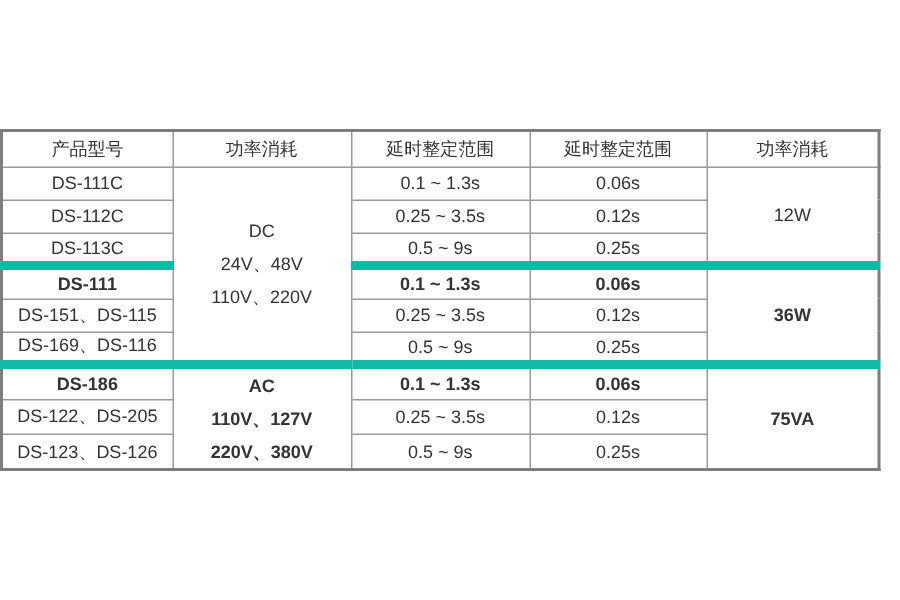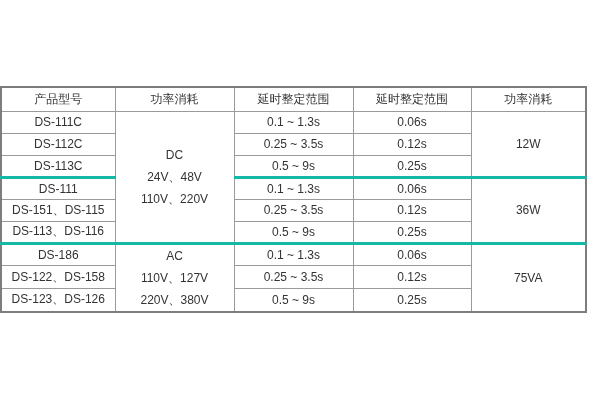--- a/index.html
+++ b/index.html
@@ -28,21 +28,21 @@
     border: 1px solid #9a9a9a;
     text-align: center;
     vertical-align: middle;
     font-weight: normal;
     background: #ffffff;
     overflow: hidden;
     white-space: nowrap;
   }
   table.spec th { height: 24px; }
   table.spec td { height: 22px; margin-left: 45px; }
-  tr.group-start td { border-top: 3px solid #14b8a6; }
+  tr.group-start td { border-top: 6px solid #14b8a6; font-weight: bold; }
   td.voltage-cell div { line-height: 22px; }
 </style>
 </head>
 <body>
 
 <div class="stage">
   <table class="spec">
     <colgroup>
       <col style="width:114px">
       <col style="width:119px">
@@ -86,37 +86,37 @@
         <td>0.1 ~ 1.3s</td>
         <td>0.06s</td>
         <td rowspan="3">36W</td>
       </tr>
       <tr>
         <td>DS-151、DS-115</td>
         <td>0.25 ~ 3.5s</td>
         <td>0.12s</td>
       </tr>
       <tr>
-        <td>DS-113、DS-116</td>
+        <td>DS-169、DS-116</td>
         <td>0.5 ~ 9s</td>
         <td>0.25s</td>
       </tr>
       <tr class="group-start">
         <td>DS-186</td>
         <td class="voltage-cell" rowspan="3">
           <div>AC</div>
           <div>110V、127V</div>
           <div>220V、380V</div>
         </td>
         <td>0.1 ~ 1.3s</td>
         <td>0.06s</td>
         <td rowspan="3">75VA</td>
       </tr>
       <tr>
-        <td>DS-122、DS-158</td>
+        <td>DS-122、DS-205</td>
         <td>0.25 ~ 3.5s</td>
         <td>0.12s</td>
       </tr>
       <tr>
         <td>DS-123、DS-126</td>
         <td>0.5 ~ 9s</td>
         <td>0.25s</td>
       </tr>
     </tbody>
   </table>

